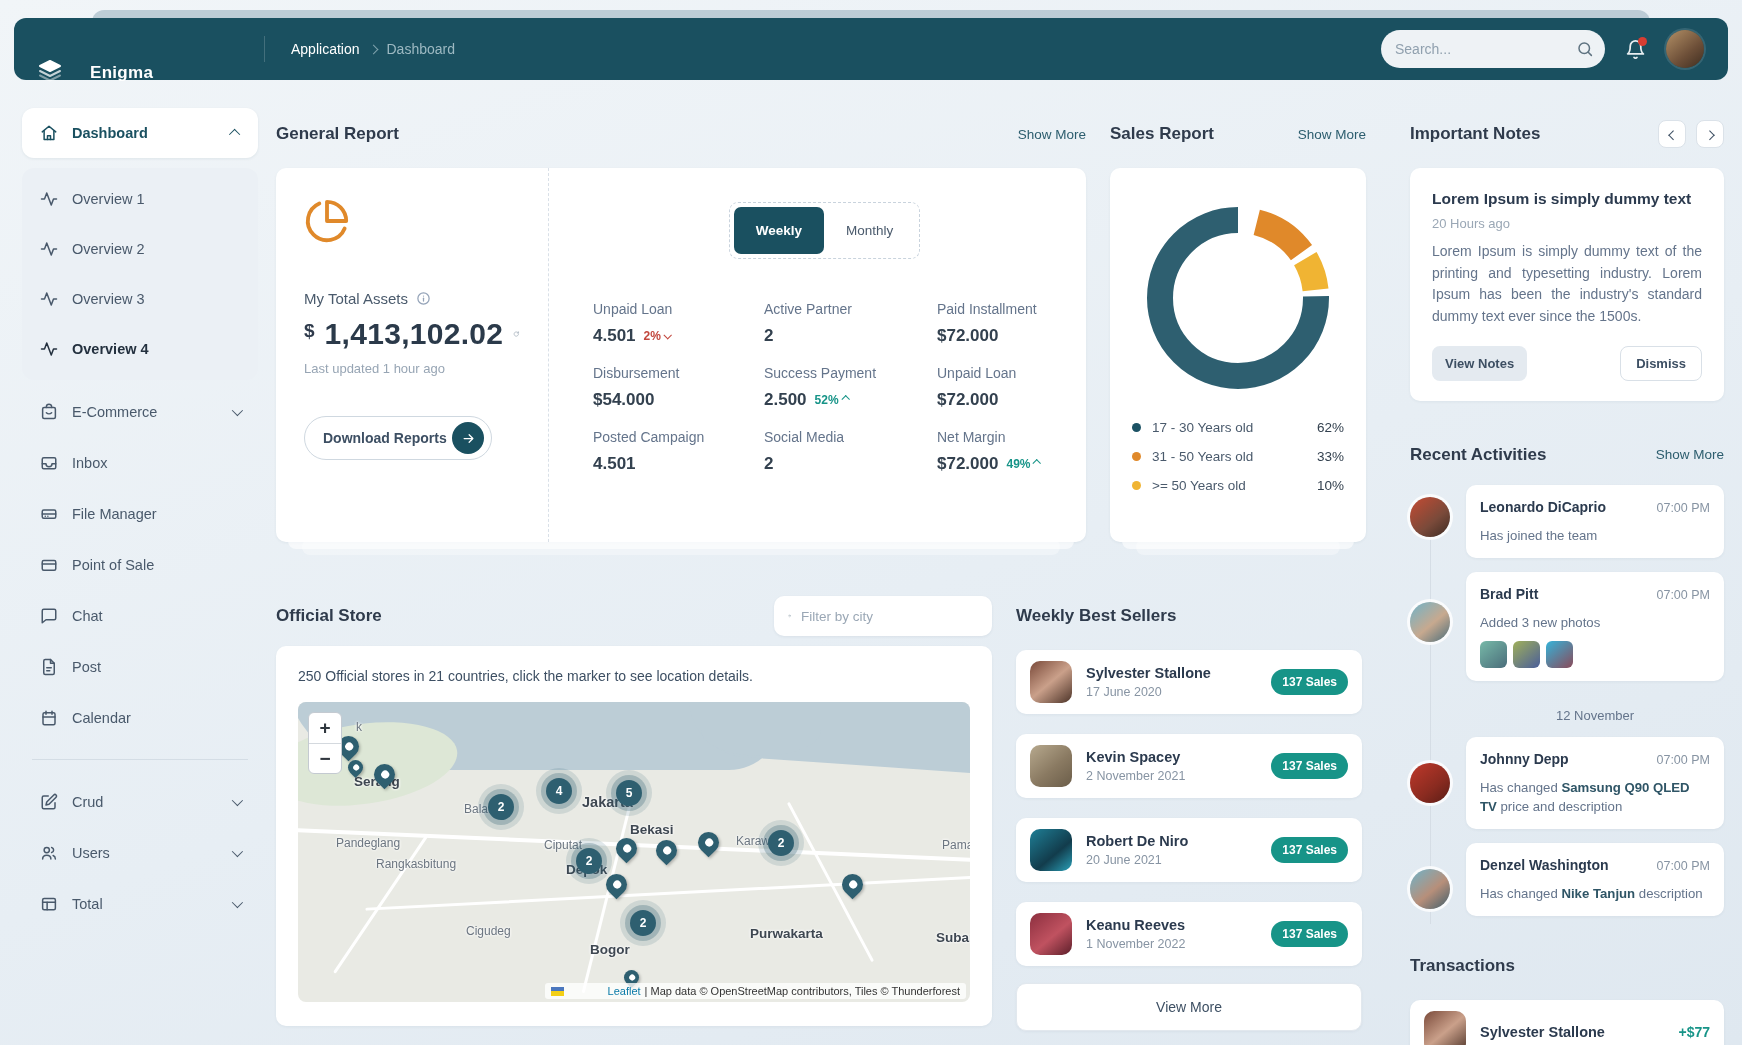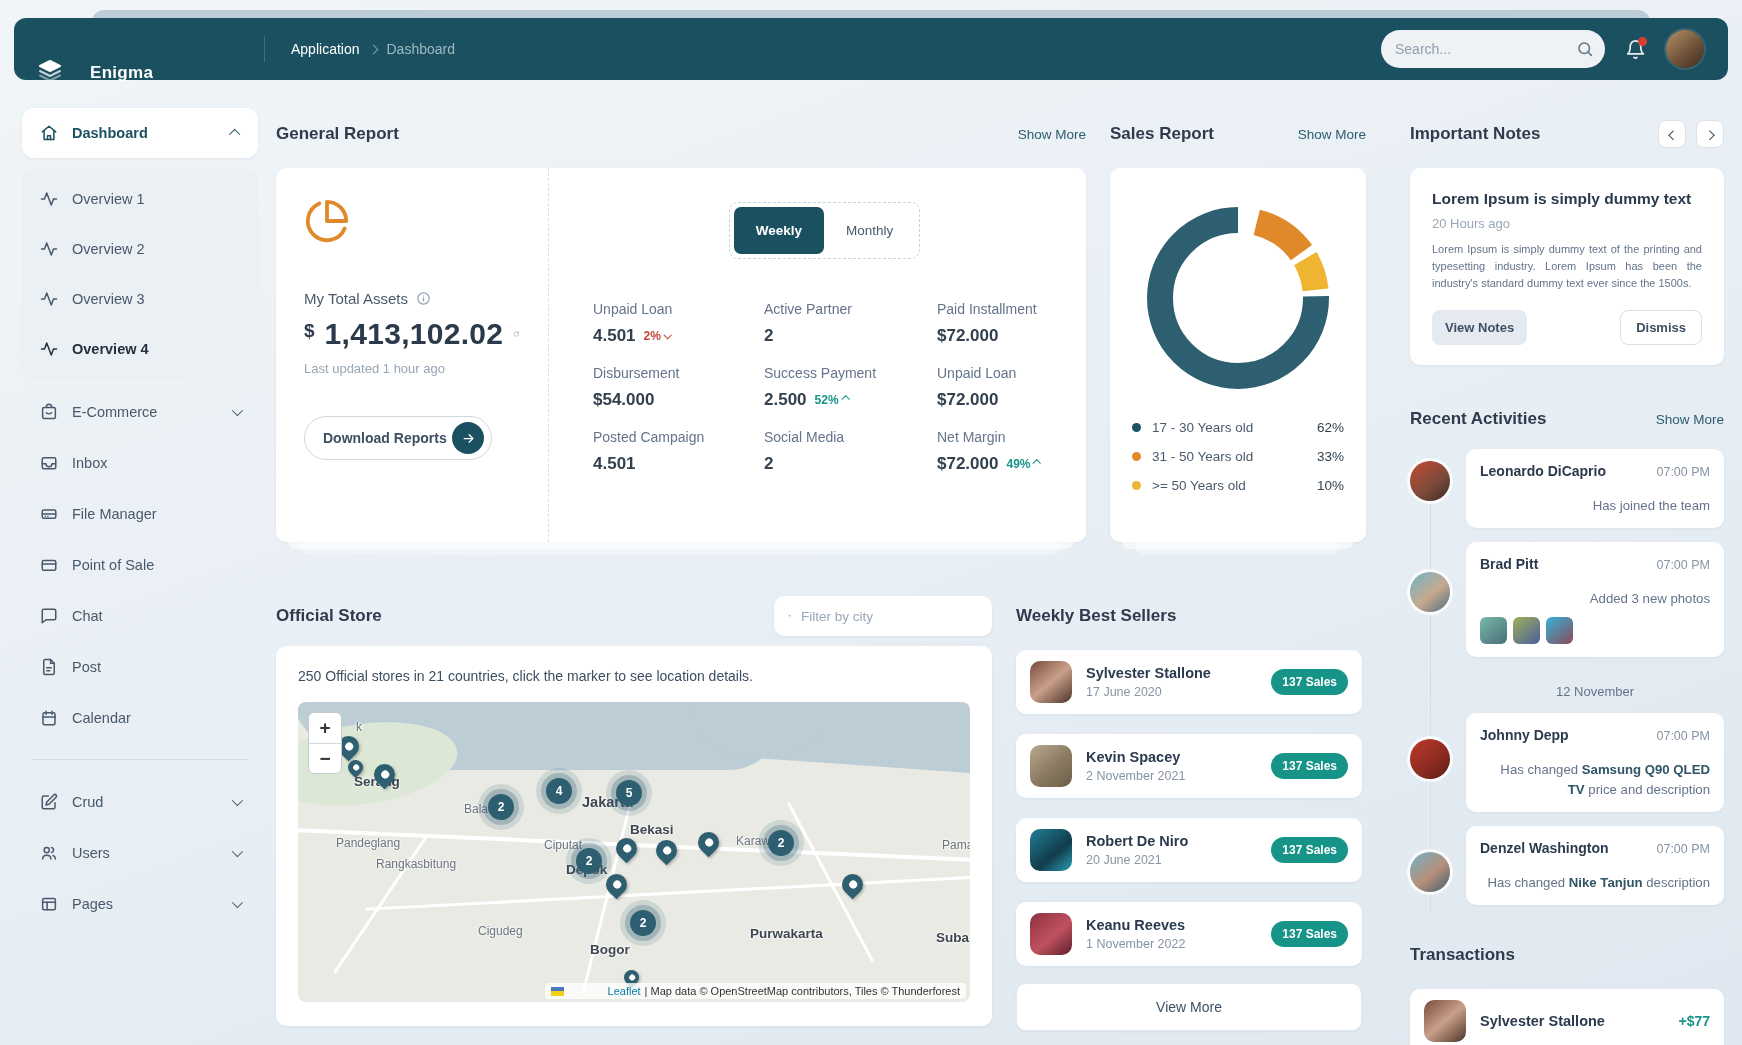--- a/index.html
+++ b/index.html
@@ -172,37 +172,37 @@
   .rail { position:absolute; left:1410px; top:94px; width:314px; }
   .rail-nav { display:flex; gap:10px; }
   .rnav-btn { width:28px; height:28px; background:#fff; border:1px solid #dbe2e9; border-radius:8px;
     display:flex; align-items:center; justify-content:center; color:#3d4f63; cursor:pointer; }
   .rnav-btn .chev { width:7px; height:7px; }
   .chev.left { transform:rotate(135deg) translateY(-1px); }
   .chev.right { transform:rotate(-45deg) translateX(-1px); }
   .note-card { margin-top:20px; padding:22px 22px 20px; }
   .note-title { font-size:15.5px; font-weight:700; color:#2b3a4e; }
   .note-time { font-size:13px; color:#9aa7b5; margin-top:8px; }
-  .note-body { font-size:11px; color:#64748b; line-height:1.55; margin-top:10px; text-align:justify; }
+  .note-body { font-size:14px; color:#64748b; line-height:1.55; margin-top:10px; text-align:justify; }
   .note-actions { display:flex; justify-content:space-between; margin-top:18px; }
   .btn-soft { background:#e4eaf0; border:none; border-radius:8px; padding:9px 13px; font-size:13px;
     font-weight:600; color:#3d4f63; font-family:inherit; cursor:pointer; }
   .btn-outline { background:#fff; border:1px solid #d9e0e7; border-radius:8px; padding:9px 15px;
     font-size:13px; font-weight:600; color:#3d4f63; font-family:inherit; cursor:pointer; }
   .timeline { position:relative; margin-top:16px; padding-bottom:4px; }
   .timeline::before { content:""; position:absolute; left:20px; top:10px; bottom:10px;
     width:1px; background:#d5dde5; }
   .tl-item { position:relative; margin-bottom:14px; }
   .tl-avatar { position:absolute; left:0; top:12px; width:40px; height:40px; border-radius:50%;
     box-shadow:0 0 0 3px rgba(255,255,255,.8); }
   .tl-card { margin-left:56px; padding:14px 14px 13px; }
   .tl-head { display:flex; align-items:baseline; justify-content:space-between; }
   .tl-name { font-size:14px; font-weight:700; color:#2b3a4e; }
   .tl-time { font-size:12.5px; color:#8794a3; }
-  .tl-text { font-size:13.2px; color:#64748b; margin-top:17px; line-height:1.45;text-align:right; }
+  .tl-text { font-size:13.2px; color:#64748b; margin-top:11px; line-height:1.45; }
   .tl-text .prod { color:#2f5566; font-weight:700; }
   .tl-thumbs { display:flex; gap:6px; margin-top:9px; }
   .thumb { width:27px; height:27px; border-radius:6px; }
   .tl-date { margin-left:56px; text-align:center; font-size:13px; color:#64748b; padding:13px 0 14px; }
   .tx-card { margin-top:20px; height:64px; display:flex; align-items:center; padding:0 14px; }
   .tx-amount { margin-left:auto; color:#179488; font-weight:700; font-size:14px; }
 
   
   .ph-stallone { background:linear-gradient(140deg,#7a4a3a,#caa08a 50%,#4c3328); }
   .ph-spacey  { background:linear-gradient(140deg,#b7a98e,#8a7a62 55%,#6b5d49); }
@@ -364,21 +364,21 @@
     </svg>
     <span class="lbl">Users</span>
     <span class="chev down"></span>
   </div>
   <div class="side-item">
     <svg width="18" height="18" viewBox="0 0 24 24" class="ico">
       <rect x="3.5" y="4.5" width="17" height="15" rx="2"></rect>
         <path d="M3.5 9.5h17"></path>
         <path d="M9.5 9.5v10"></path>
     </svg>
-    <span class="lbl">Pages</span>
+    <span class="lbl">Total</span>
     <span class="chev down"></span>
   </div>
 </nav>
 
 <div class="main">
 
   <div class="row">
     <div class="colA">
       <div class="hrow">
         <span class="h-title">General Report</span>
@@ -557,21 +557,21 @@
 
           <span class="mlbl big" style="left:56px;top:72px">Serang</span>
           <span class="mlbl" style="left:166px;top:100px">Balaraja</span>
           <span class="mlbl big" style="left:284px;top:92px;font-size:14.5px">Jakarta</span>
           <span class="mlbl big" style="left:332px;top:120px">Bekasi</span>
           <span class="mlbl" style="left:438px;top:132px">Karawang</span>
           <span class="mlbl" style="left:38px;top:134px">Pandeglang</span>
           <span class="mlbl" style="left:78px;top:155px">Rangkasbitung</span>
           <span class="mlbl" style="left:246px;top:136px">Ciputat</span>
           <span class="mlbl big" style="left:268px;top:160px">Depok</span>
-          <span class="mlbl" style="left:180px;top:222px">Cigudeg</span>
+          <span class="mlbl" style="left:168px;top:222px">Cigudeg</span>
           <span class="mlbl big" style="left:292px;top:240px">Bogor</span>
           <span class="mlbl big" style="left:452px;top:224px">Purwakarta</span>
           <span class="mlbl big" style="left:638px;top:228px">Subang</span>
           <span class="mlbl" style="left:644px;top:136px">Pamanukan</span>
           <span class="mlbl" style="left:58px;top:18px">k</span>
 
           <span class="pin" style="left:40px;top:34px"></span>
           <span class="pin small" style="left:50px;top:58px"></span>
           <span class="pin" style="left:76px;top:62px"></span>
           <span class="pin" style="left:318px;top:136px"></span>

